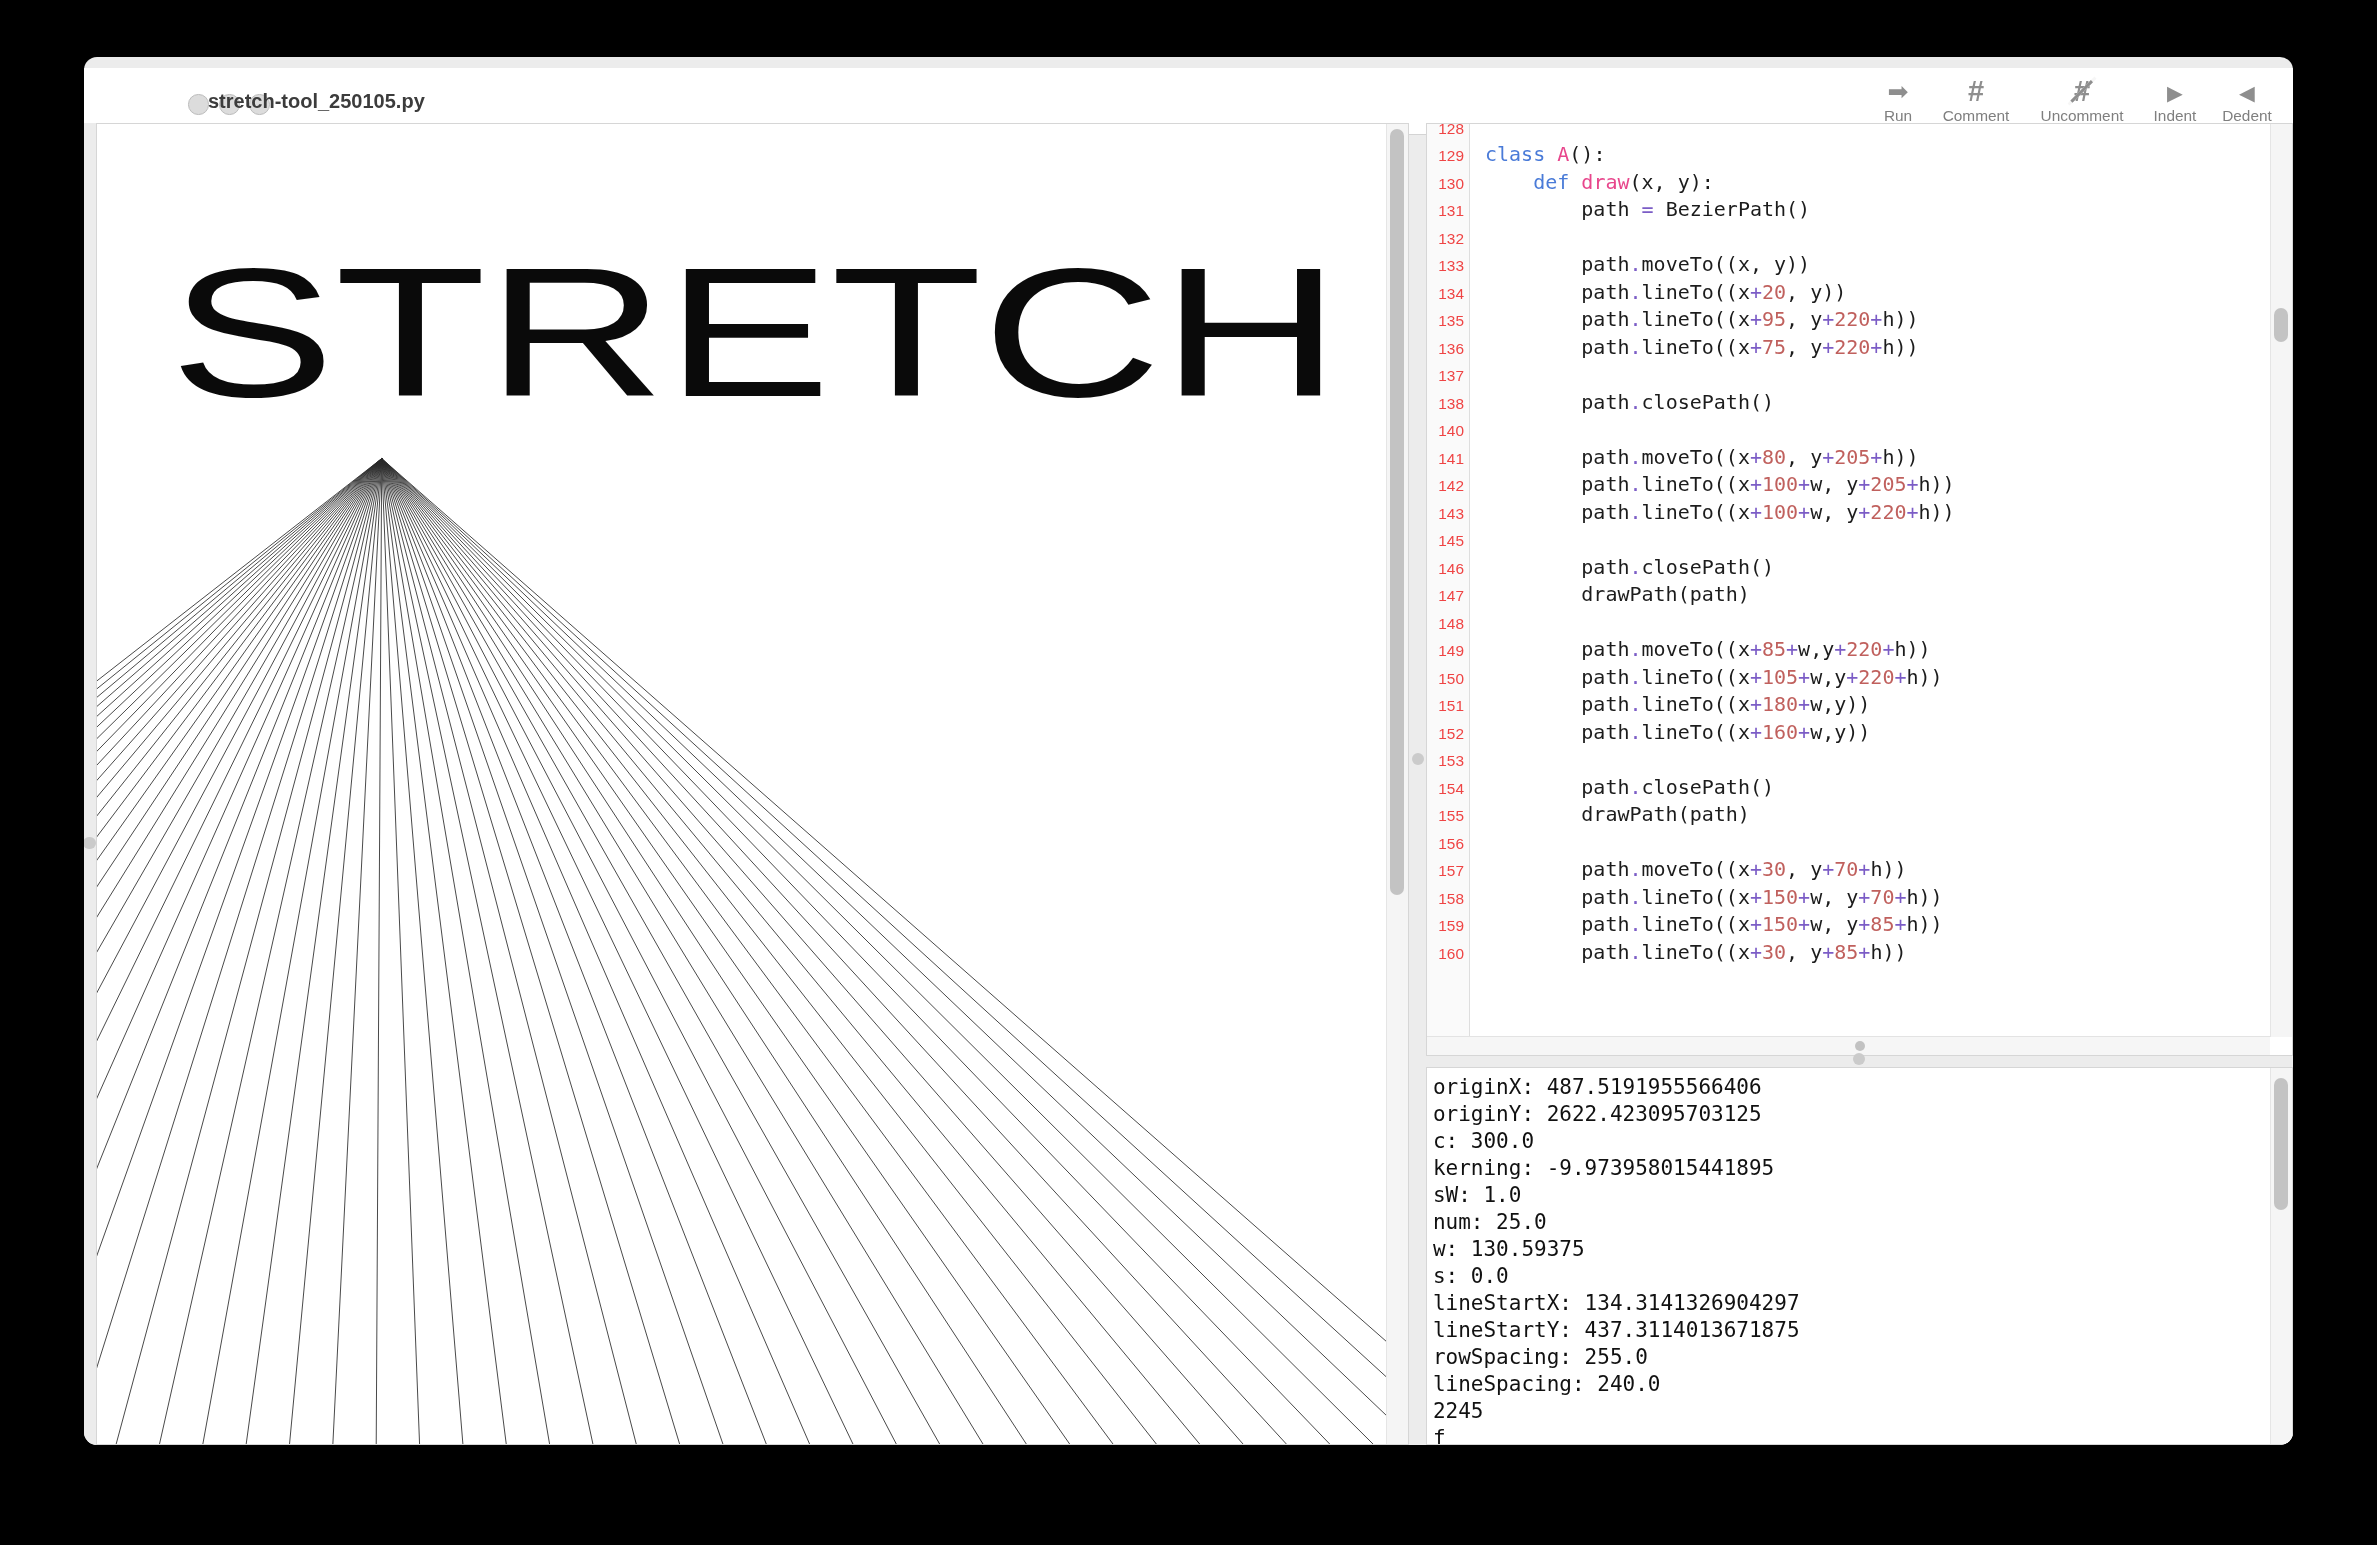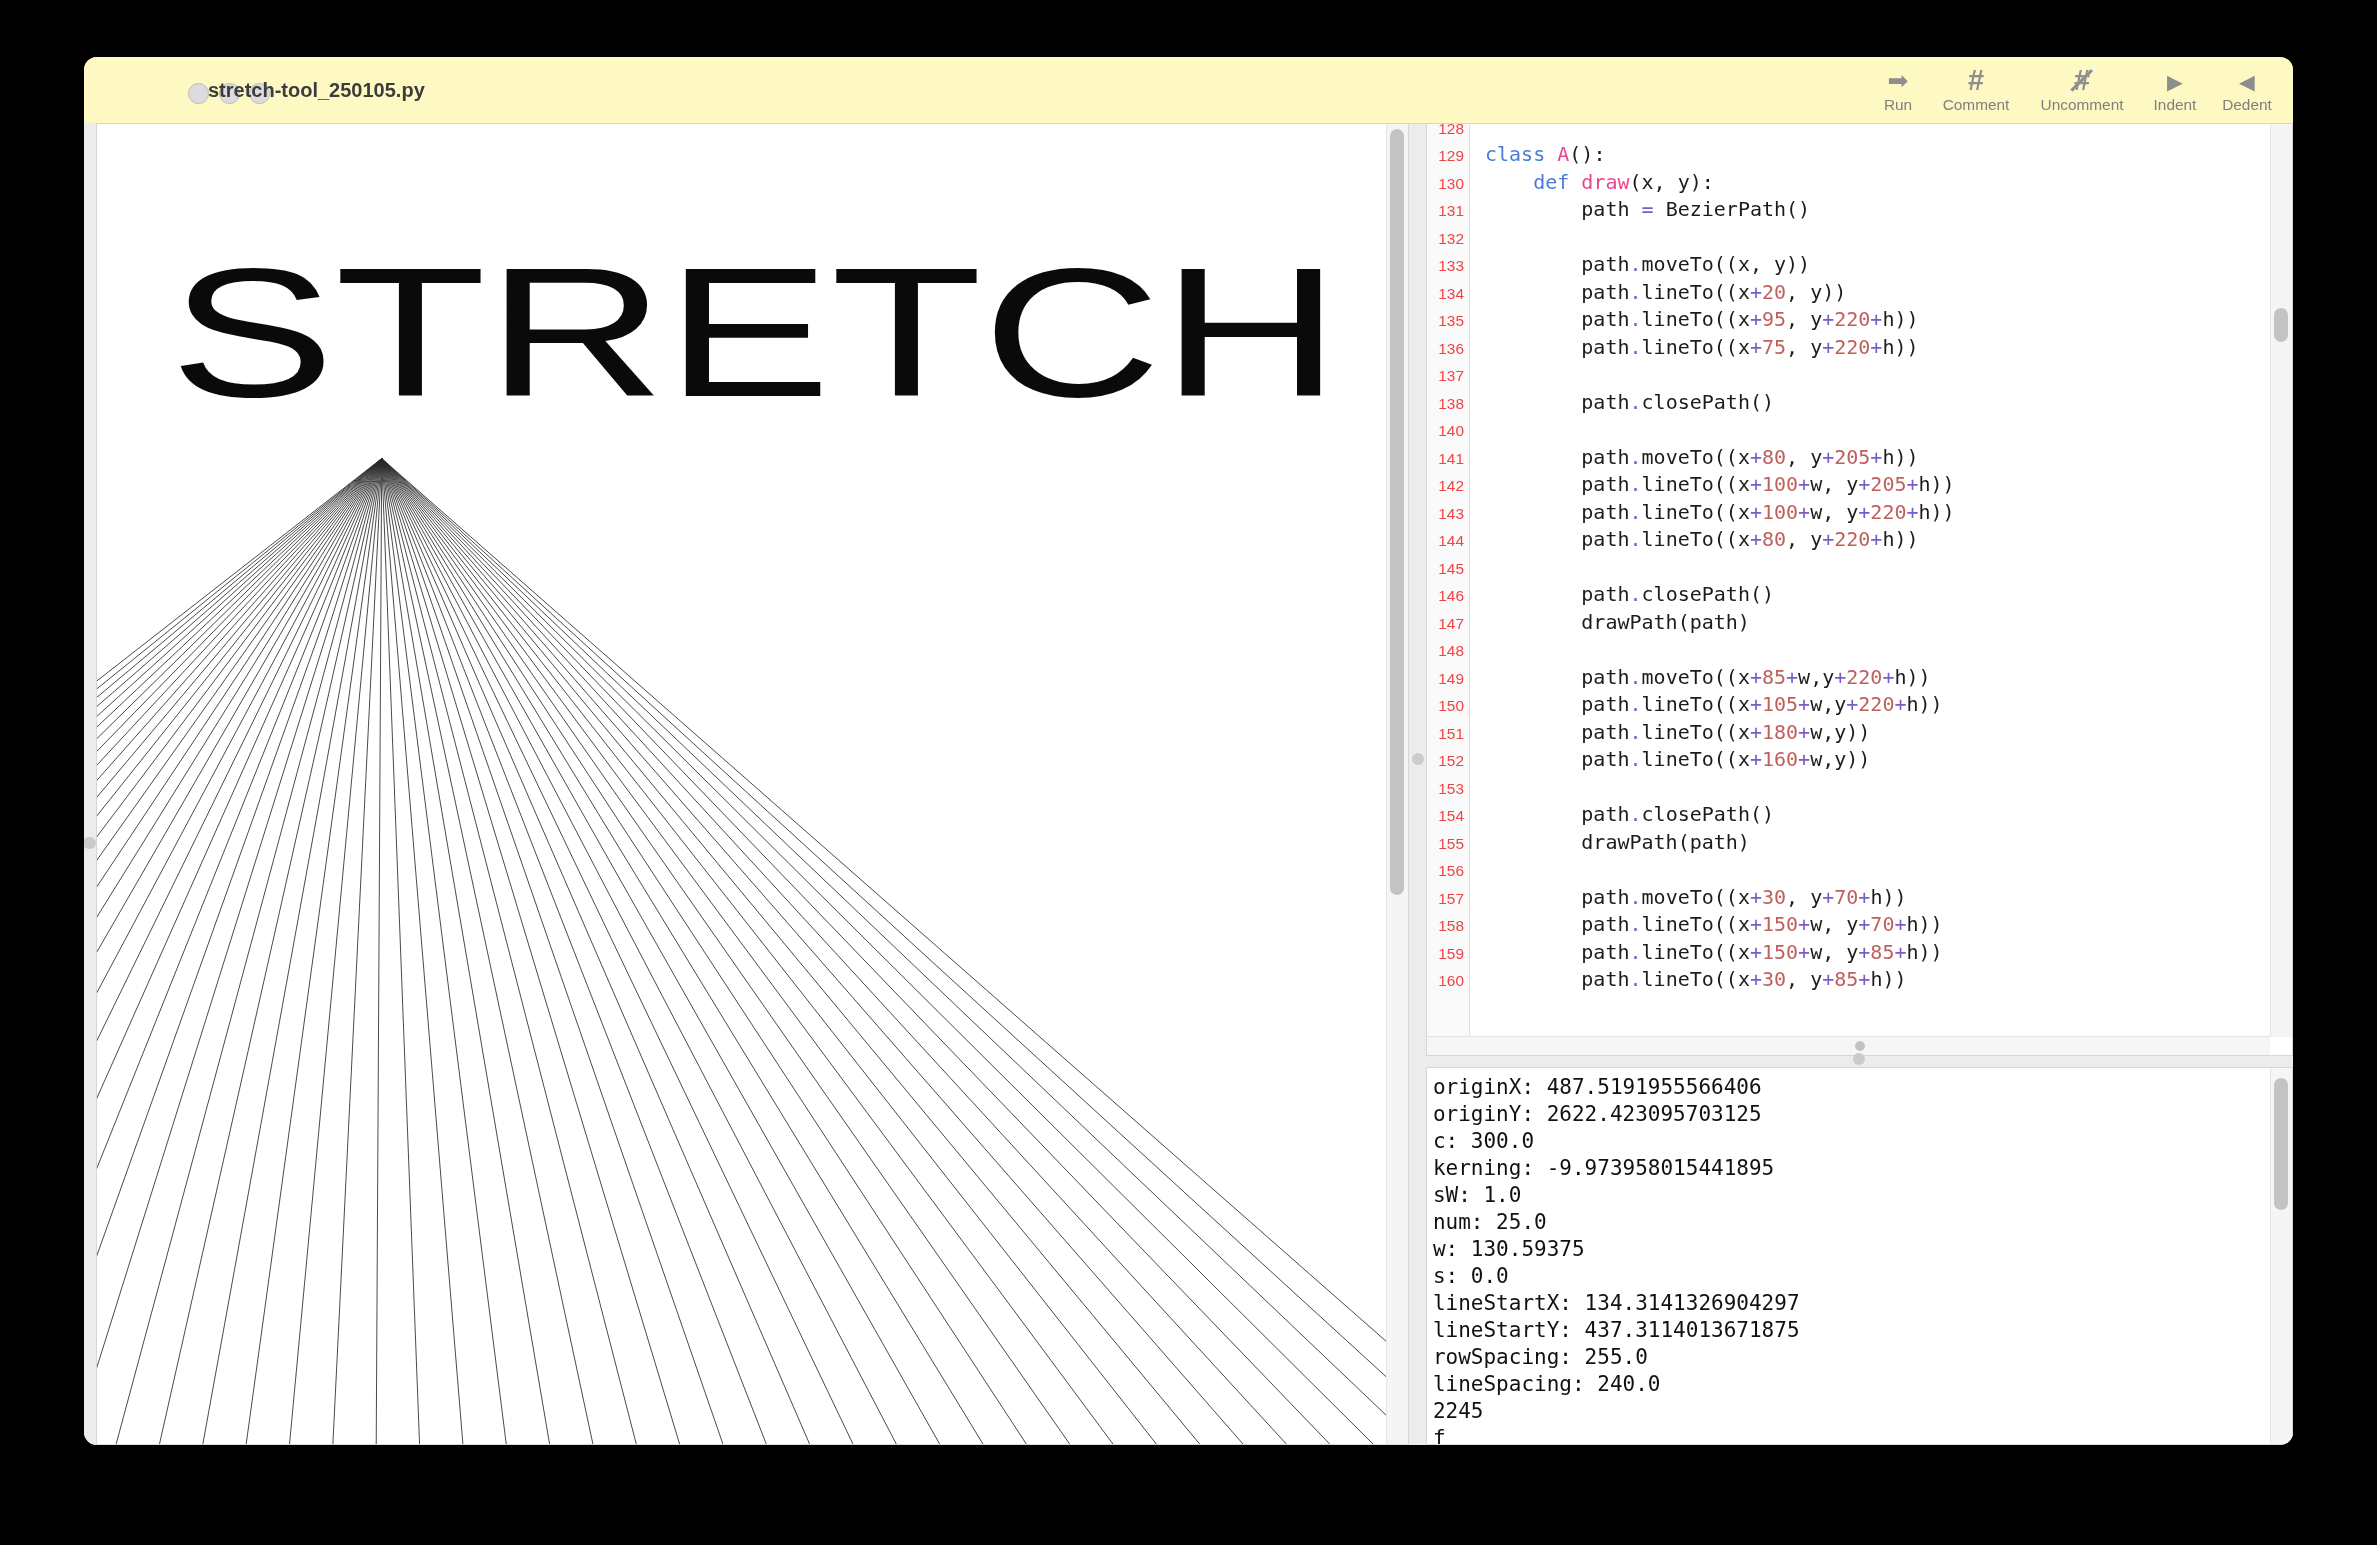--- a/index.html
+++ b/index.html
@@ -1,21 +1,21 @@
 <!DOCTYPE html>
 <html style="font-size:11.7px"><head>
 <meta charset="utf-8">
 <style>
   html,body{margin:0;padding:0;background:#000;width:2377px;height:1546px;overflow:hidden;
     font-family:"Liberation Sans",sans-serif;}
   
   #window{position:absolute;left:84px;top:57px;width:2209px;height:1388px;background:#ececec;
     border-radius:13px;overflow:hidden;box-shadow:0 13px 44px rgba(0,0,0,.65);}
   
-  #titlebar{position:absolute;left:0;top:0;width:100%;height:66px;background:#fef9c3;
+  #titlebar{position:absolute;left:0;top:11px;width:100%;height:66px;background:#ffffff;
     border-bottom:0.7px solid #d4d4d4;}
   .tlight{position:absolute;top:26px;width:20.5px;height:20.5px;border-radius:50%;
     background:#dcdcdc;border:1.1px solid #bcbcbc;box-sizing:border-box;}
   #win-title{position:absolute;left:124px;top:0;height:66px;line-height:66px;
     font-size:20px;font-weight:bold;color:#3c3c3c;}
   .tb-item{position:absolute;top:5.9px;width:110px;text-align:center;color:#808080;cursor:default;}
   .tb-icon{display:block;height:35px;line-height:35px;font-size:25px;color:#8e8e8e;position:relative;}
   .tb-icon .hash{font-weight:bold;font-size:29px;}
   .tb-icon .tri{font-size:20.5px;}
   .tb-label{display:block;font-size:15.4px;margin-top:-1.5px;color:#7f7f7f;}
@@ -166,21 +166,20 @@
         <div class="crow"><span class="lnum">133</span><span class="ltext"><span class="tk-p">        path</span><span class="tk-o">.</span><span class="tk-p">moveTo((x, y))</span></span></div>
         <div class="crow"><span class="lnum">134</span><span class="ltext"><span class="tk-p">        path</span><span class="tk-o">.</span><span class="tk-p">lineTo((x</span><span class="tk-o">+</span><span class="tk-d">20</span><span class="tk-p">, y))</span></span></div>
         <div class="crow"><span class="lnum">135</span><span class="ltext"><span class="tk-p">        path</span><span class="tk-o">.</span><span class="tk-p">lineTo((x</span><span class="tk-o">+</span><span class="tk-d">95</span><span class="tk-p">, y</span><span class="tk-o">+</span><span class="tk-d">220</span><span class="tk-o">+</span><span class="tk-p">h))</span></span></div>
         <div class="crow"><span class="lnum">136</span><span class="ltext"><span class="tk-p">        path</span><span class="tk-o">.</span><span class="tk-p">lineTo((x</span><span class="tk-o">+</span><span class="tk-d">75</span><span class="tk-p">, y</span><span class="tk-o">+</span><span class="tk-d">220</span><span class="tk-o">+</span><span class="tk-p">h))</span></span></div>
         <div class="crow"><span class="lnum">137</span><span class="ltext"></span></div>
         <div class="crow"><span class="lnum">138</span><span class="ltext"><span class="tk-p">        path</span><span class="tk-o">.</span><span class="tk-p">closePath()</span></span></div>
         <div class="crow"><span class="lnum">140</span><span class="ltext"></span></div>
         <div class="crow"><span class="lnum">141</span><span class="ltext"><span class="tk-p">        path</span><span class="tk-o">.</span><span class="tk-p">moveTo((x</span><span class="tk-o">+</span><span class="tk-d">80</span><span class="tk-p">, y</span><span class="tk-o">+</span><span class="tk-d">205</span><span class="tk-o">+</span><span class="tk-p">h))</span></span></div>
         <div class="crow"><span class="lnum">142</span><span class="ltext"><span class="tk-p">        path</span><span class="tk-o">.</span><span class="tk-p">lineTo((x</span><span class="tk-o">+</span><span class="tk-d">100</span><span class="tk-o">+</span><span class="tk-p">w, y</span><span class="tk-o">+</span><span class="tk-d">205</span><span class="tk-o">+</span><span class="tk-p">h))</span></span></div>
         <div class="crow"><span class="lnum">143</span><span class="ltext"><span class="tk-p">        path</span><span class="tk-o">.</span><span class="tk-p">lineTo((x</span><span class="tk-o">+</span><span class="tk-d">100</span><span class="tk-o">+</span><span class="tk-p">w, y</span><span class="tk-o">+</span><span class="tk-d">220</span><span class="tk-o">+</span><span class="tk-p">h))</span></span></div>
-        <div class="crow"><span class="lnum">144</span><span class="ltext"><span class="tk-p">        path</span><span class="tk-o">.</span><span class="tk-p">lineTo((x</span><span class="tk-o">+</span><span class="tk-d">80</span><span class="tk-p">, y</span><span class="tk-o">+</span><span class="tk-d">220</span><span class="tk-o">+</span><span class="tk-p">h))</span></span></div>
         <div class="crow"><span class="lnum">145</span><span class="ltext"></span></div>
         <div class="crow"><span class="lnum">146</span><span class="ltext"><span class="tk-p">        path</span><span class="tk-o">.</span><span class="tk-p">closePath()</span></span></div>
         <div class="crow"><span class="lnum">147</span><span class="ltext"><span class="tk-p">        drawPath(path)</span></span></div>
         <div class="crow"><span class="lnum">148</span><span class="ltext"></span></div>
         <div class="crow"><span class="lnum">149</span><span class="ltext"><span class="tk-p">        path</span><span class="tk-o">.</span><span class="tk-p">moveTo((x</span><span class="tk-o">+</span><span class="tk-d">85</span><span class="tk-o">+</span><span class="tk-p">w,y</span><span class="tk-o">+</span><span class="tk-d">220</span><span class="tk-o">+</span><span class="tk-p">h))</span></span></div>
         <div class="crow"><span class="lnum">150</span><span class="ltext"><span class="tk-p">        path</span><span class="tk-o">.</span><span class="tk-p">lineTo((x</span><span class="tk-o">+</span><span class="tk-d">105</span><span class="tk-o">+</span><span class="tk-p">w,y</span><span class="tk-o">+</span><span class="tk-d">220</span><span class="tk-o">+</span><span class="tk-p">h))</span></span></div>
         <div class="crow"><span class="lnum">151</span><span class="ltext"><span class="tk-p">        path</span><span class="tk-o">.</span><span class="tk-p">lineTo((x</span><span class="tk-o">+</span><span class="tk-d">180</span><span class="tk-o">+</span><span class="tk-p">w,y))</span></span></div>
         <div class="crow"><span class="lnum">152</span><span class="ltext"><span class="tk-p">        path</span><span class="tk-o">.</span><span class="tk-p">lineTo((x</span><span class="tk-o">+</span><span class="tk-d">160</span><span class="tk-o">+</span><span class="tk-p">w,y))</span></span></div>
         <div class="crow"><span class="lnum">153</span><span class="ltext"></span></div>
         <div class="crow"><span class="lnum">154</span><span class="ltext"><span class="tk-p">        path</span><span class="tk-o">.</span><span class="tk-p">closePath()</span></span></div>

